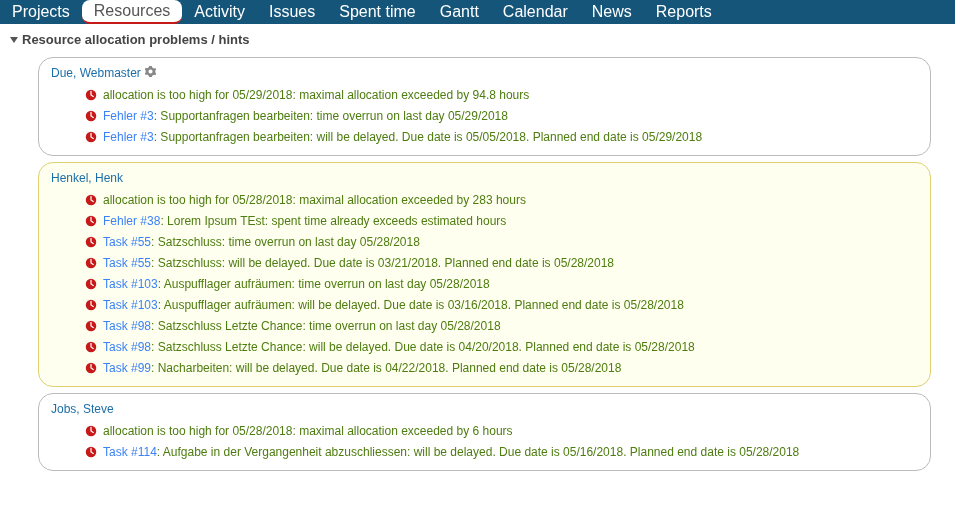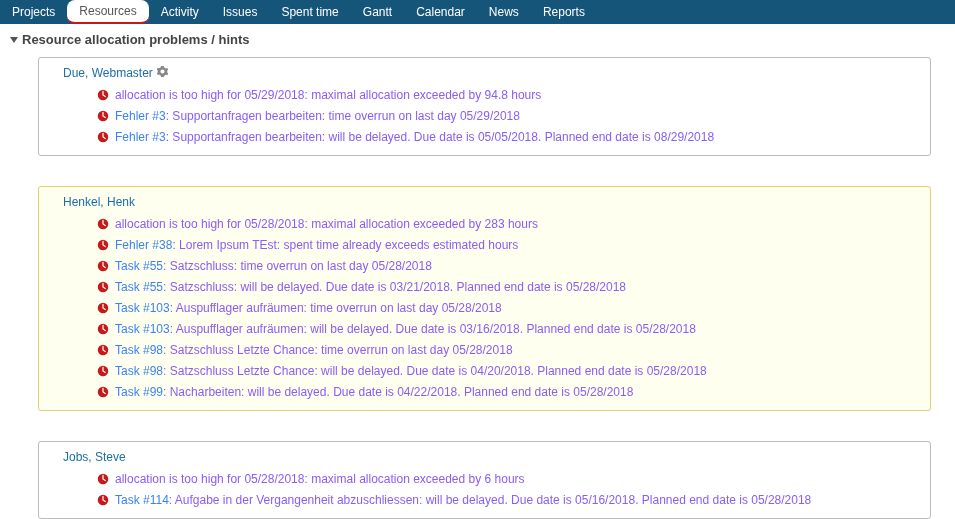--- a/index.html
+++ b/index.html
@@ -13,21 +13,21 @@
     background: #15557a;
     display: flex;
     padding: 0;
     height: 24px;
     align-items: stretch;
   }
   .topnav-item {
     color: #fff;
     padding: 4px 12px;
     cursor: pointer;
-    font-size: 12px;
+    font-size: 16px;
     display: flex;
     align-items: center;
   }
   .topnav-item.active {
     background: #fff;
     color: #555;
     border-radius: 8px;
   }
   .topnav-item.active-underline {
     border-bottom: 2px solid #c61a1a;
@@ -46,24 +46,24 @@
     border-left: 4px solid transparent;
     border-right: 4px solid transparent;
     border-top: 6px solid #555;
     display: inline-block;
   }
   .content {
     padding: 6px 24px 10px 38px;
   }
   .card {
     border: 1px solid #bbb;
-    border-radius: 3px;
+    border-radius: 15px;
     background: #fff;
-    margin-bottom: 30px;
-    padding: 8px 10px 8px 24px;
+    margin-bottom: 6px;
+    padding: 8px 10px 8px 12px;
   }
   .card.highlight {
     background: #fffff0;
     border: 1px solid #e0d070;
   }
   .user-link {
     color: #1b6ea8;
     font-size: 12px;
     cursor: pointer;
     display: inline-flex;
@@ -87,21 +87,21 @@
     flex-shrink: 0;
     width: 12px; height: 12px;
     position: relative;
     top: 2px;
   }
   .clock-icon svg { width: 12px; height: 12px; }
   .issue-link {
     color: #3b82f6;
     cursor: pointer;
   }
-  .hint-text { color: #8b5cf6; }
+  .hint-text { color: #4d7c0f; }
 </style>
 </head>
 <body>
 
 <div class="topnav" id="topnav">
     <div class="topnav-item">Projects</div>
     <div class="topnav-item active active-underline">Resources</div>
     <div class="topnav-item">Activity</div>
     <div class="topnav-item">Issues</div>
     <div class="topnav-item">Spent time</div>
@@ -132,21 +132,21 @@
               <circle cx="8" cy="8" r="7" fill="#c61a1a"></circle>
               <path d="M8 3 L8 8 L11 10" stroke="#fff" stroke-width="1.6" fill="none" stroke-linecap="round"></path>
             </svg></span>
           <span><a class="issue-link">Fehler #3</a><span class="hint-text">: Supportanfragen bearbeiten: time overrun on last day 05/29/2018</span></span>
         </li>
         <li class="hint-item">
           <span class="clock-icon"><svg viewBox="0 0 16 16">
               <circle cx="8" cy="8" r="7" fill="#c61a1a"></circle>
               <path d="M8 3 L8 8 L11 10" stroke="#fff" stroke-width="1.6" fill="none" stroke-linecap="round"></path>
             </svg></span>
-          <span><a class="issue-link">Fehler #3</a><span class="hint-text">: Supportanfragen bearbeiten: will be delayed. Due date is 05/05/2018. Planned end date is 08/29/2018</span></span>
+          <span><a class="issue-link">Fehler #3</a><span class="hint-text">: Supportanfragen bearbeiten: will be delayed. Due date is 05/05/2018. Planned end date is 05/29/2018</span></span>
         </li>
       </ul></div>
     <div class="card highlight"><a class="user-link">Henkel, Henk</a><ul class="hint-list">
         <li class="hint-item">
           <span class="clock-icon"><svg viewBox="0 0 16 16">
               <circle cx="8" cy="8" r="7" fill="#c61a1a"></circle>
               <path d="M8 3 L8 8 L11 10" stroke="#fff" stroke-width="1.6" fill="none" stroke-linecap="round"></path>
             </svg></span>
           <span><span class="hint-text">allocation is too high for 05/28/2018: maximal allocation exceeded by 283 hours</span></span>
         </li>

